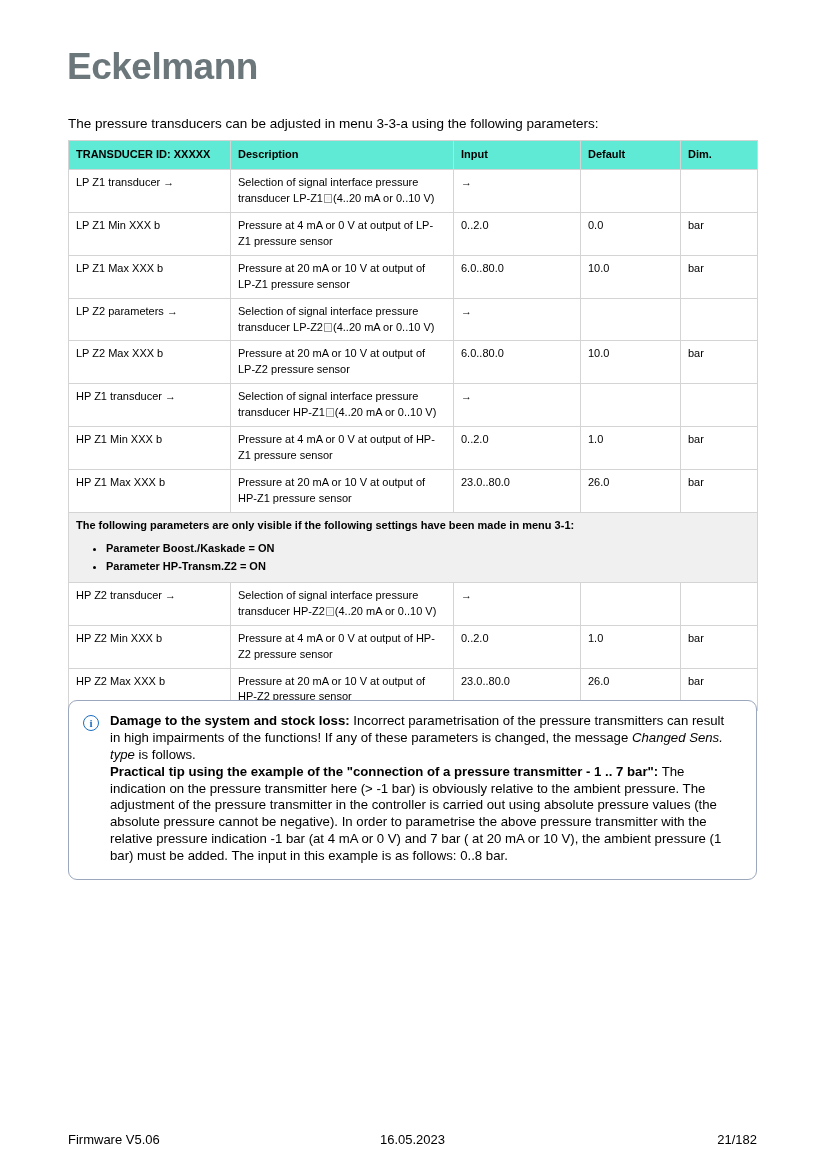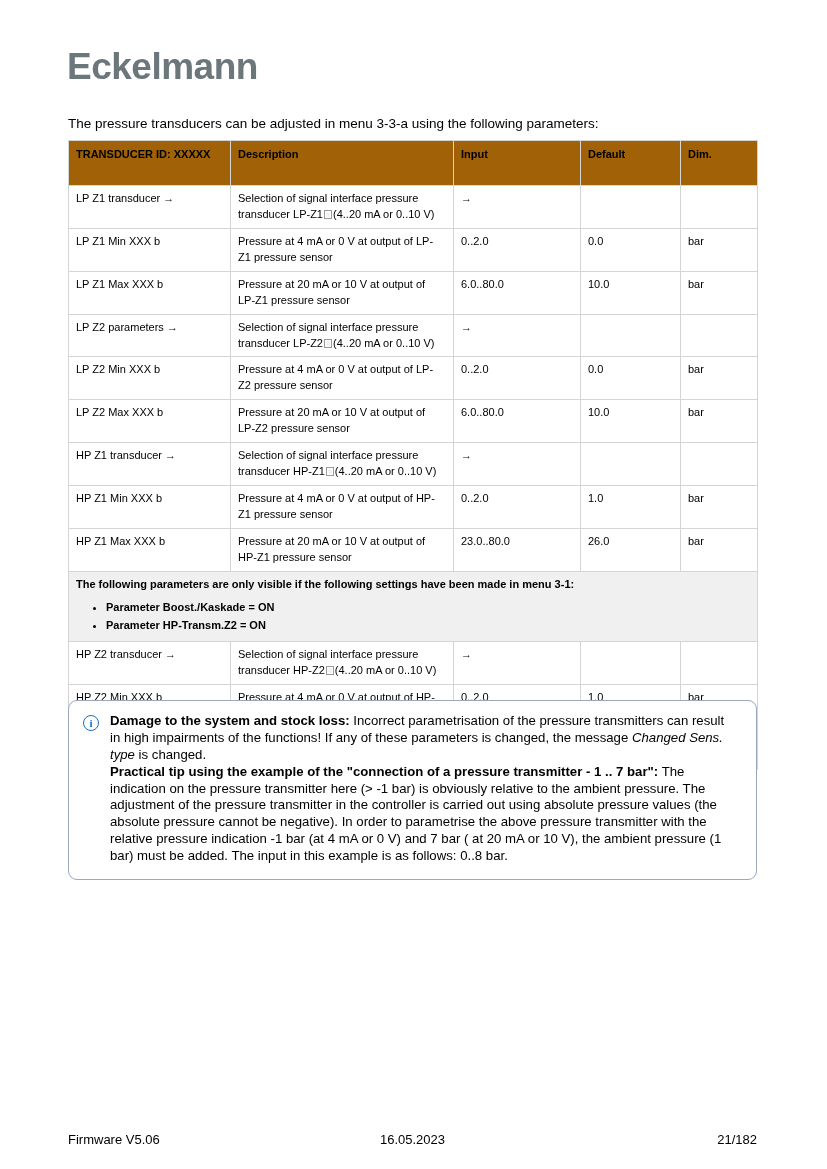--- a/index.html
+++ b/index.html
@@ -21,21 +21,21 @@
   .tablewrap { position:absolute; left:68px; top:132px; width:689px; }
   table.params {
     width:100%; border-collapse:collapse; table-layout:fixed;
     font-size:11px; line-height:1.45; color:#000;
   }
   table.params th, table.params td {
     border:1px solid #d4d4d4; vertical-align:top; text-align:left;
     padding:5px 8px 5px 7px; word-wrap:break-word;
   }
   table.params th {
-    background:#a16207; font-weight:bold; font-size:11px; padding-top:6px; padding-bottom:22px;
+    background:#5eead4; font-weight:bold; font-size:11px; padding-top:6px; padding-bottom:6px;
   }
   col.c-id{width:162px;} col.c-desc{width:223px;} col.c-input{width:127px;}
   col.c-def{width:100px;} col.c-dim{width:77px;}
   td.note-cell { background:#f0f0f0; padding:8px 8px 10px 7px; }
   .note-title { font-weight:bold; font-size:11px; }
   .note-cell ul { margin:7px 0 0 30px; }
   .note-cell li { font-weight:bold; font-size:11px; margin:2px 0; }
   .tofu {
     display:inline-block; width:8px; height:9px; margin:0 1px -1px 1px;
     border:1px solid #9a9a9a; background:#f5f5f5;
@@ -115,27 +115,20 @@
             <td>bar</td>
           </tr>
           <tr>
             <td>LP Z2 parameters →</td>
             <td>Selection of signal interface pressure transducer LP-Z2<span class="tofu"></span>(4..20 mA or 0..10 V)</td>
             <td>→</td>
             <td></td>
             <td></td>
           </tr>
           <tr>
-            <td>LP Z2 Min XXX b</td>
-            <td>Pressure at 4 mA or 0 V at output of LP-Z2 pressure sensor</td>
-            <td>0..2.0</td>
-            <td>0.0</td>
-            <td>bar</td>
-          </tr>
-          <tr>
             <td>LP Z2 Max XXX b</td>
             <td>Pressure at 20 mA or 10 V at output of LP-Z2 pressure sensor</td>
             <td>6.0..80.0</td>
             <td>10.0</td>
             <td>bar</td>
           </tr>
           <tr>
             <td>HP Z1 transducer →</td>
             <td>Selection of signal interface pressure transducer HP-Z1<span class="tofu"></span>(4..20 mA or 0..10 V)</td>
             <td>→</td>
@@ -186,21 +179,21 @@
             <td>26.0</td>
             <td>bar</td>
           </tr>
         </tbody>
     </table>
   </div>
 
   <div class="infobox">
     <div class="info-icon">i</div>
     <div class="info-text">
-        <div class="para"><span class="b">Damage to the system and stock loss:</span><span class="t"> Incorrect parametrisation of the pressure transmitters can result in high impairments of the functions! If any of these parameters is changed, the message </span><span class="i">Changed Sens. type</span><span class="t"> is changed.</span></div>
+        <div class="para"><span class="b">Damage to the system and stock loss:</span><span class="t"> Incorrect parametrisation of the pressure transmitters can result in high impairments of the functions! If any of these parameters is changed, the message </span><span class="i">Changed Sens. type</span><span class="t"> is follows.</span></div>
         <div class="para"><span class="b">Practical tip using the example of the "connection of a pressure transmitter - 1 .. 7 bar":</span><span class="t"> The indication on the pressure transmitter here (&gt; -1 bar) is obviously relative to the ambient pressure. The adjustment of the pressure transmitter in the controller is carried out using absolute pressure values (the absolute pressure cannot be negative). In order to parametrise the above pressure transmitter with the relative pressure indication -1 bar (at 4 mA or 0 V) and 7 bar ( at 20 mA or 10 V), the ambient pressure (1 bar) must be added. The input in this example is as follows: 0..8 bar.</span></div>
       </div>
   </div>
 
   <div class="footer">
     <div class="f-left">Firmware V5.06</div>
     <div class="f-center">16.05.2023</div>
     <div class="f-right">21/182</div>
   </div>
 

